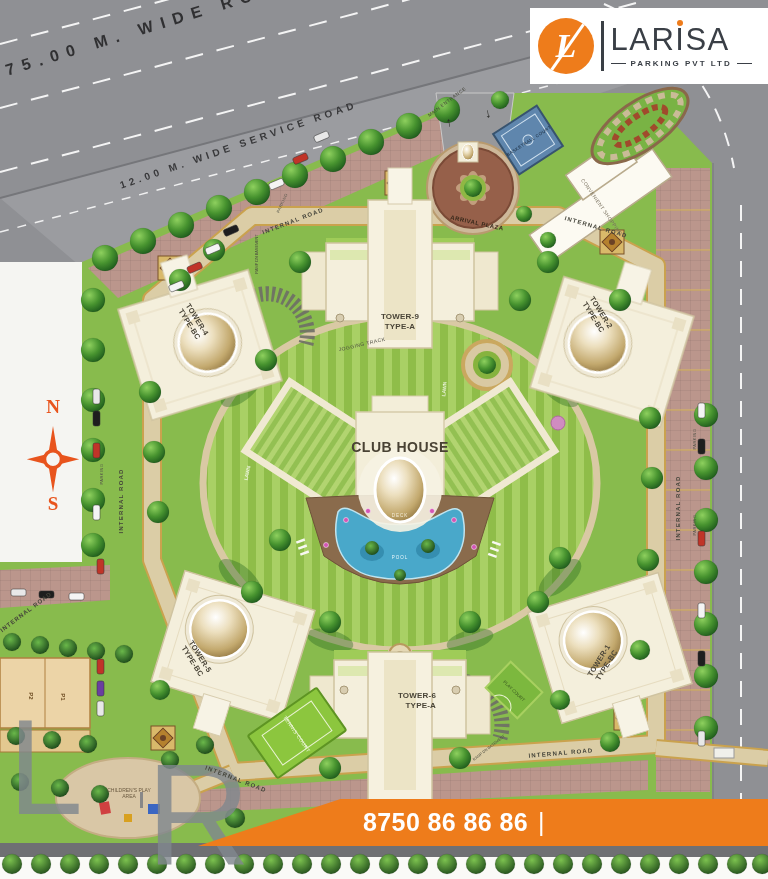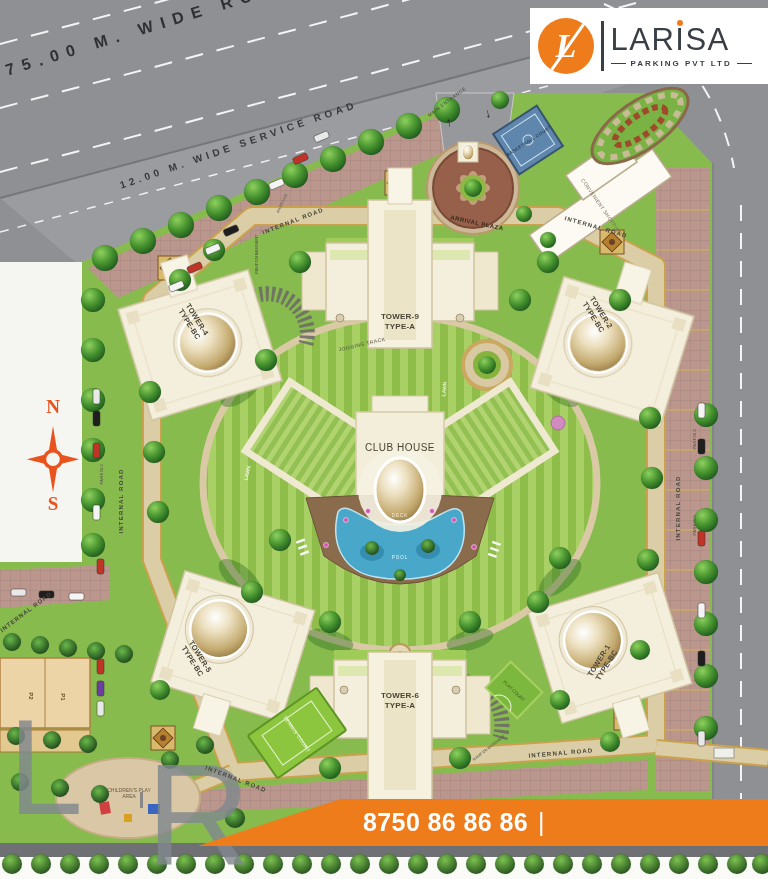--- a/index.html
+++ b/index.html
@@ -513,21 +513,21 @@
 <div class="lbl" style="left:694px;top:525px;transform:translate(-50%,-50%) rotate(-90deg);font-size:4px;letter-spacing:.5px;color:#55554a;">PARKING</div>
 <div class="lbl" style="left:101px;top:474px;transform:translate(-50%,-50%) rotate(-90deg);font-size:4px;letter-spacing:.5px;color:#55554a;">PARKING</div>
 <div class="lbl" style="left:282px;top:203px;transform:translate(-50%,-50%) rotate(-65deg);font-size:4px;letter-spacing:.5px;color:#55554a;">PARKING</div>
 
 <div class="lbl" style="left:257px;top:254px;transform:translate(-50%,-50%) rotate(-90deg);font-size:3.8px;color:#4c4c40;">RAMP DN BASEMENT</div>
 <div class="lbl" style="left:489px;top:748px;transform:translate(-50%,-50%) rotate(-38deg);font-size:3.8px;color:#4c4c40;">RAMP DN BASEMENT</div>
 
 <div class="lbl" style="left:362px;top:344px;transform:translate(-50%,-50%) rotate(-13deg);font-size:5px;letter-spacing:.5px;color:#4c4c40;">JOGGING TRACK</div>
 <div class="lbl" style="left:247px;top:473px;transform:translate(-50%,-50%) rotate(-78deg);font-size:5px;color:#f2f7e6;font-weight:600;opacity:.9;">LAWN</div>
 <div class="lbl" style="left:444px;top:389px;transform:translate(-50%,-50%) rotate(-85deg);font-size:5px;color:#f2f7e6;font-weight:600;opacity:.9;">LAWN</div>
-<div class="lbl" style="left:400px;top:447px;transform:translate(-50%,-50%);font-size:10px;font-weight:normal;letter-spacing:.5px;color:#494234;">CLUB HOUSE</div>
+<div class="lbl" style="left:400px;top:447px;transform:translate(-50%,-50%);font-size:14px;font-weight:bold;letter-spacing:.5px;color:#494234;">CLUB HOUSE</div>
 <div class="lbl" style="left:400px;top:515px;transform:translate(-50%,-50%);font-size:4.5px;letter-spacing:1px;color:#f3ecd9;">DECK</div>
 <div class="lbl" style="left:400px;top:557px;transform:translate(-50%,-50%);font-size:4.5px;letter-spacing:1px;color:#e8f6fb;">POOL</div>
 <div class="lbl" style="left:477px;top:223px;transform:translate(-50%,-50%) rotate(12deg);font-size:6px;font-weight:bold;color:#3a2a1c;letter-spacing:.5px;">ARRIVAL PLAZA</div>
 <div class="lbl" style="left:529px;top:141px;transform:translate(-50%,-50%) rotate(-33deg);font-size:4.5px;color:#16283a;letter-spacing:.4px;">BASKETBALL COURT</div>
 <div class="lbl" style="left:602px;top:207px;transform:translate(-50%,-50%) rotate(55deg);font-size:5px;color:#7a7260;letter-spacing:.4px;">CONVENIENT SHOPPING</div>
 <div class="lbl" style="left:297px;top:734px;transform:translate(-50%,-50%) rotate(55deg);font-size:5px;color:#eef6dd;letter-spacing:.5px;">TENNIS COURT</div>
 <div class="lbl" style="left:514px;top:691px;transform:translate(-50%,-50%) rotate(44deg);font-size:4.5px;color:#3a5a20;">PLAY COURT</div>
 <div class="lbl" style="left:129px;top:793px;transform:translate(-50%,-50%);font-size:5px;color:#6b5a40;white-space:normal;width:50px;text-align:center;line-height:1.2;">CHILDREN'S PLAY AREA</div>
 
 <div class="lbl" style="left:31px;top:696px;transform:translate(-50%,-50%) rotate(90deg);font-size:6px;color:#6b4a20;font-weight:bold;">P2</div>
@@ -542,21 +542,21 @@
   <div>TYPE-A</div>
 </div>
 <div class="lbl tower-lbl" style="left:597px;top:315px;transform:translate(-50%,-50%) rotate(58deg);">
   <div>TOWER-2</div>
   <div>TYPE-BC</div>
 </div>
 <div class="lbl tower-lbl" style="left:196px;top:659px;transform:translate(-50%,-50%) rotate(58deg);">
   <div>TOWER-5</div>
   <div>TYPE-BC</div>
 </div>
-<div class="lbl tower-lbl" style="left:400px;top:701px;transform:translate(-50%,-50%);font-size:8px;">
+<div class="lbl tower-lbl" style="left:417px;top:701px;transform:translate(-50%,-50%);font-size:8px;text-align:right;">
   <div>TOWER-6</div>
   <div>TYPE-A</div>
 </div>
 <div class="lbl tower-lbl" style="left:603px;top:663px;transform:translate(-50%,-50%) rotate(-58deg);">
   <div>TOWER-1</div>
   <div>TYPE-BC</div>
 </div>
 
 <div class="compass-n" style="left:53px;top:407px;">N</div>
 <svg style="position:absolute;left:20px;top:423px;z-index:6;" width="66" height="74" viewBox="0 0 80 96">

